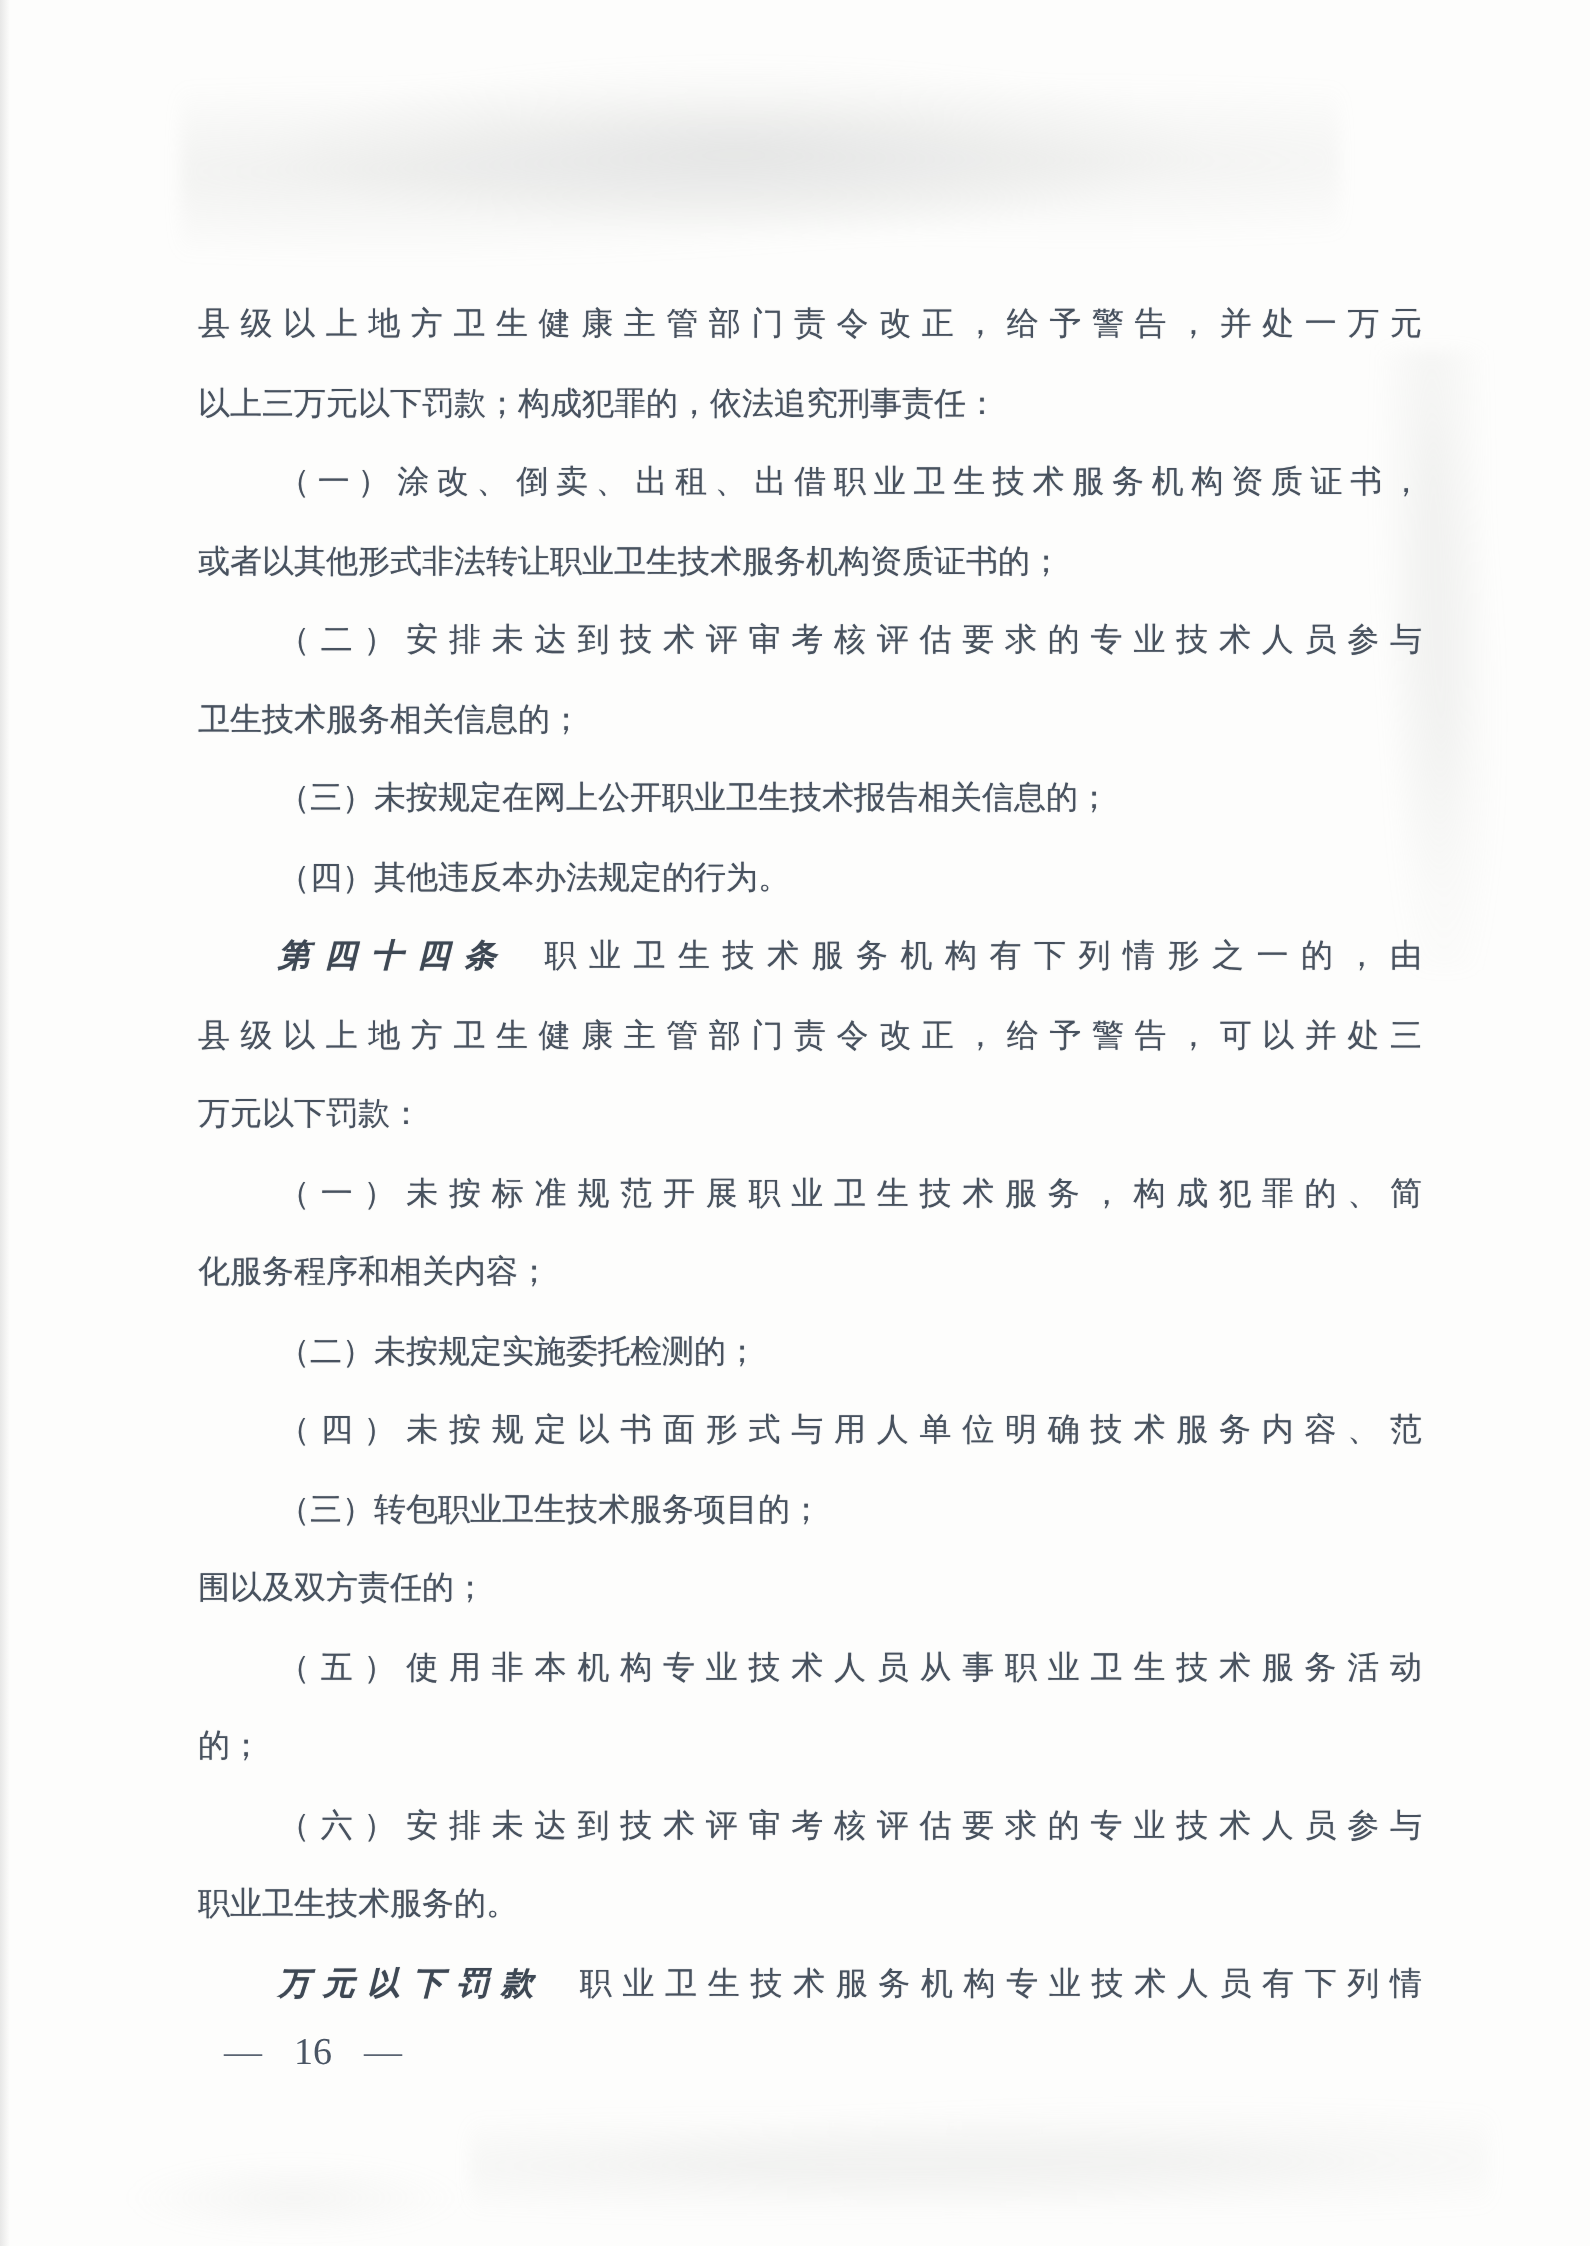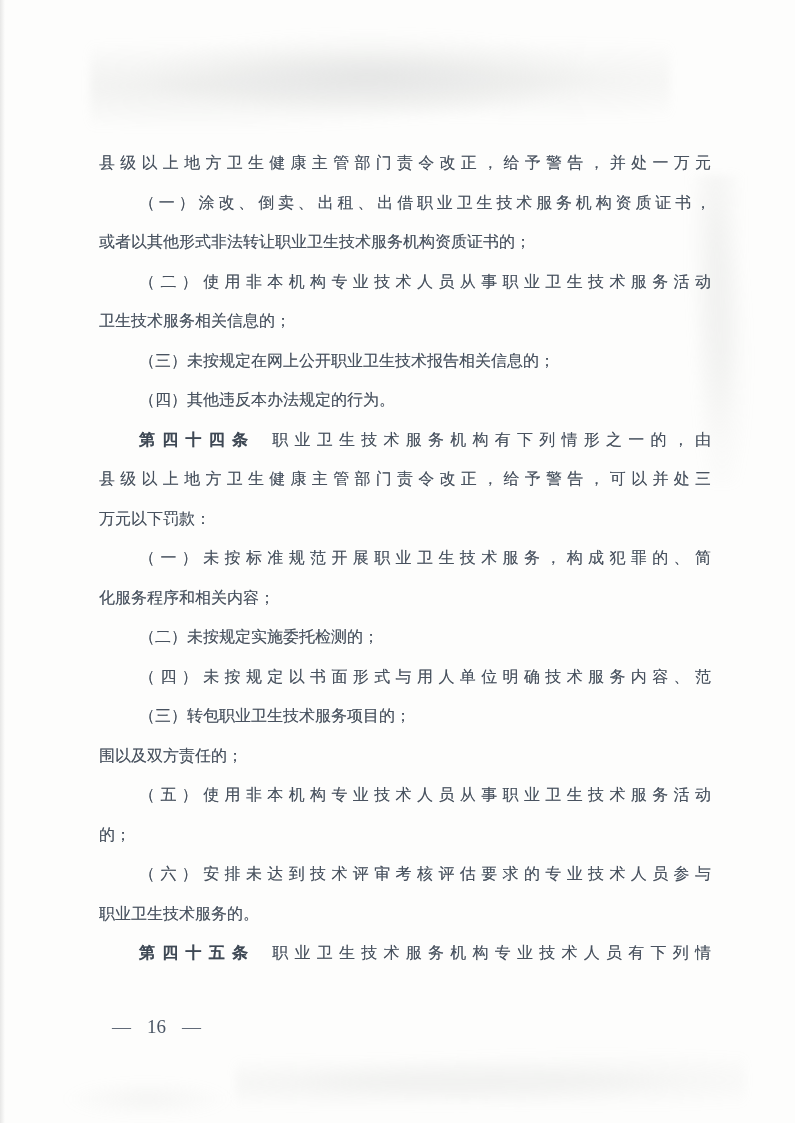--- a/index.html
+++ b/index.html
@@ -25,20 +25,21 @@
   }
   .line { height: 39.5px; }
   .line.indent { padding-left: 40px; }
   .line.fill { text-align: justify; text-align-last: justify; }
   .line b {
     font-weight: 700;
     margin-right: 17px;
     color: #3e4854;
     font-family: "Liberation Sans", sans-serif;
     letter-spacing: 1px;
+    font-style: italic;
   }
   
   .footer {
     position: absolute;
     left: 112px; top: 1012px;
     height: 30px;
     display: flex; align-items: center;
     color: #4a5564;
     font-size: 19px;
   }
@@ -81,40 +82,41 @@
 <div class="page">
 
   <div class="scan-edge"></div>
   <div class="artifact top"></div>
   <div class="artifact right"></div>
   <div class="artifact bottom"></div>
   <div class="artifact bottom-left"></div>
 
   <div class="text-block">
       <div class="line fill">县级以上地方卫生健康主管部门责令改正，给予警告，并处一万元</div>
+      <div class="line">以上三万元以下罚款；构成犯罪的，依法追究刑事责任：</div>
       <div class="line indent fill">（一）涂改、倒卖、出租、出借职业卫生技术服务机构资质证书，</div>
       <div class="line">或者以其他形式非法转让职业卫生技术服务机构资质证书的；</div>
-      <div class="line indent fill">（二）使用非本机构专业技术人员从事职业卫生技术服务活动</div>
+      <div class="line indent fill">（二）安排未达到技术评审考核评估要求的专业技术人员参与</div>
       <div class="line">卫生技术服务相关信息的；</div>
       <div class="line indent">（三）未按规定在网上公开职业卫生技术报告相关信息的；</div>
       <div class="line indent">（四）其他违反本办法规定的行为。</div>
       <div class="line indent fill"><b>第四十四条</b>职业卫生技术服务机构有下列情形之一的，由</div>
       <div class="line fill">县级以上地方卫生健康主管部门责令改正，给予警告，可以并处三</div>
       <div class="line">万元以下罚款：</div>
       <div class="line indent fill">（一）未按标准规范开展职业卫生技术服务，构成犯罪的、简</div>
       <div class="line">化服务程序和相关内容；</div>
       <div class="line indent">（二）未按规定实施委托检测的；</div>
       <div class="line indent fill">（四）未按规定以书面形式与用人单位明确技术服务内容、范</div>
       <div class="line indent">（三）转包职业卫生技术服务项目的；</div>
       <div class="line">围以及双方责任的；</div>
       <div class="line indent fill">（五）使用非本机构专业技术人员从事职业卫生技术服务活动</div>
       <div class="line">的；</div>
       <div class="line indent fill">（六）安排未达到技术评审考核评估要求的专业技术人员参与</div>
       <div class="line">职业卫生技术服务的。</div>
-      <div class="line indent fill"><b>第四十五条</b>职业卫生技术服务机构专业技术人员有下列情</div>
+      <div class="line indent fill"><b>万元以下罚款</b>职业卫生技术服务机构专业技术人员有下列情</div>
     </div>
 
   <div class="footer">
     <span class="dash">—</span>
     <span class="pagenum">16</span>
     <span class="dash">—</span>
   </div>
 
 </div>
 

